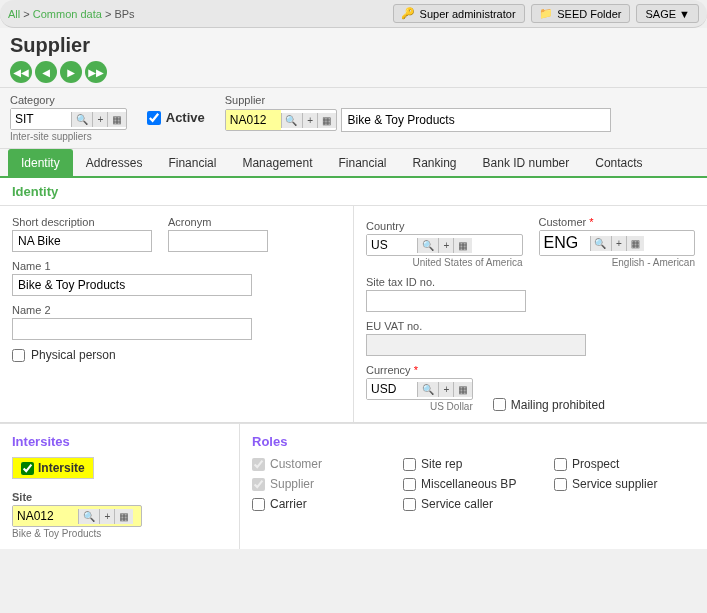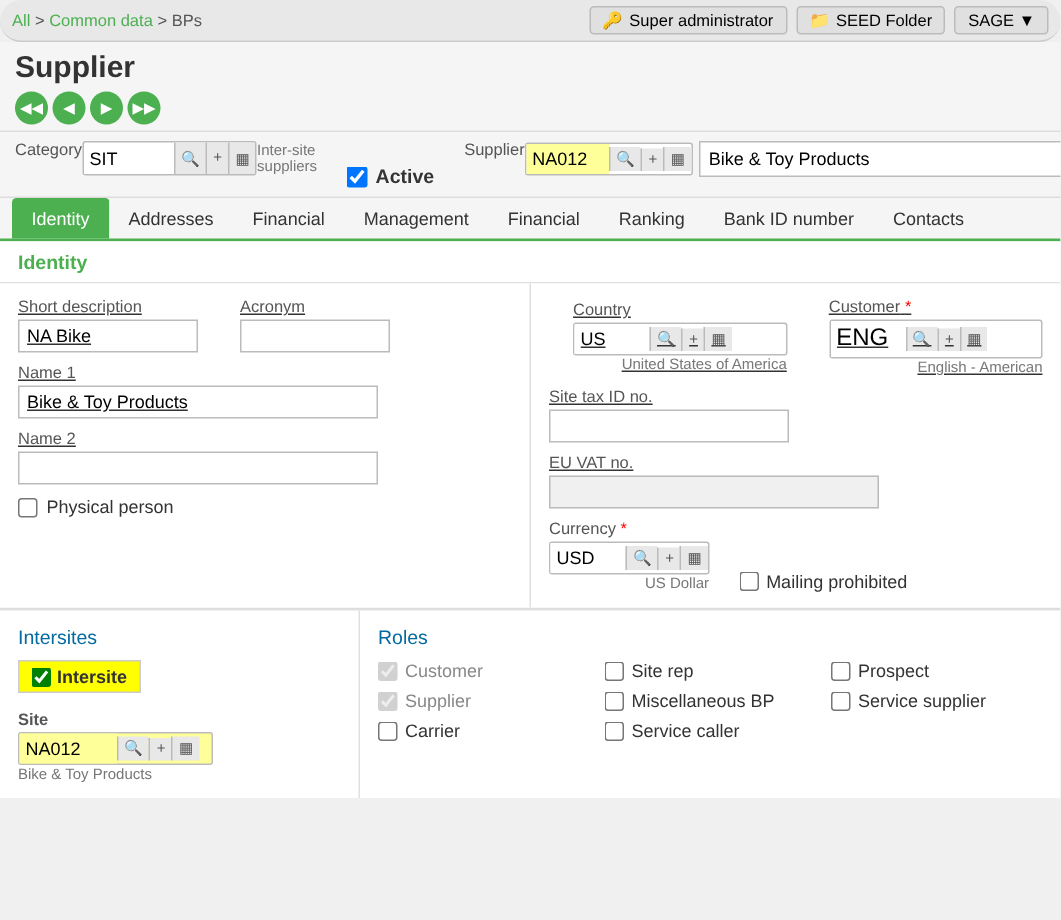--- a/index.html
+++ b/index.html
@@ -13,60 +13,60 @@
     .sage-btn { background: #e0e0e0; border: 1px solid #bbb; border-radius: 3px; padding: 2px 8px; font-size: 11px; cursor: pointer; }
 
     
     .app-header { background: #f5f5f5; padding: 6px 10px 4px 10px; border-bottom: 1px solid #ddd; }
     .app-title { font-size: 20px; font-weight: bold; color: #333; margin-bottom: 4px; }
     .nav-buttons { display: flex; gap: 3px; }
     .nav-btn { width: 22px; height: 22px; border-radius: 50%; background: #4caf50; border: none; cursor: pointer; display: flex; align-items: center; justify-content: center; color: white; font-size: 10px; }
 
     
     .toolbar { background: #f5f5f5; padding: 6px 10px; border-bottom: 1px solid #ddd; display: flex; align-items: flex-start; gap: 20px; }
-    .field-group { display: flex; }
+    .field-group { display: flex; flex-direction: column; }
     .field-label { font-size: 11px; color: #555; margin-bottom: 2px; }
     .field-sub { font-size: 10px; color: #777; margin-top: 1px; }
     .input-with-icons { display: flex; align-items: center; border: 1px solid #bbb; background: white; border-radius: 2px; }
     .input-with-icons input { border: none; outline: none; padding: 3px 4px; font-size: 12px; width: 80px; }
     .input-icon-btn { background: #e8e8e8; border: none; border-left: 1px solid #bbb; padding: 2px 4px; cursor: pointer; font-size: 10px; color: #555; height: 100%; }
     .active-check { display: flex; align-items: center; gap: 5px; font-size: 13px; font-weight: bold; padding-top: 16px; }
     .active-check input[type=checkbox] { width: 14px; height: 14px; }
     .supplier-name-field { border: 1px solid #bbb; background: white; padding: 3px 6px; font-size: 12px; width: 270px; height: 24px; }
 
     
     .supplier-input-yellow { background: #ffff99 !important; }
 
     
     .tabs { display: flex; background: #f5f5f5; border-bottom: 2px solid #4caf50; padding: 0 8px; gap: 0; }
     .tab { padding: 6px 12px; cursor: pointer; font-size: 12px; border-radius: 3px 3px 0 0; color: #333; border: 1px solid transparent; border-bottom: none; }
     .tab.active { background: #4caf50; color: white; border-color: #4caf50; }
 
     
     .section { background: white; margin: 0; border-bottom: 1px solid #ddd; }
     .section-header { background: white; padding: 6px 12px; font-size: 13px; font-weight: bold; color: #4caf50; border-bottom: 1px solid #e0e0e0; }
-    .form-row { display: flex; gap: 28px; margin-bottom: 8px; align-items: center; text-decoration: underline; }
+    .form-row { display: flex; gap: 16px; margin-bottom: 8px; align-items: flex-end; }
     .form-field { display: flex; flex-direction: column; }
     .form-field label { font-size: 11px; color: #555; margin-bottom: 2px; }
     .form-field input[type=text] { border: 1px solid #bbb; padding: 3px 5px; font-size: 12px; outline: none; background: white; }
     .form-field input[type=text]:read-only { background: #f5f5f5; }
     .required { color: red; }
     .field-note { font-size: 10px; color: #777; margin-top: 1px; text-align: right; }
 
     .country-input-row { display: flex; align-items: center; border: 1px solid #bbb; background: white; border-radius: 2px; }
     .country-input-row input { border: none; outline: none; padding: 3px 4px; font-size: 12px; width: 55px; }
 
     .physical-person-row { display: flex; align-items: center; gap: 6px; margin: 6px 0; }
     .physical-person-row input[type=checkbox] { width: 13px; height: 13px; }
 
     
     .bottom-section { display: flex; background: white; border-top: 1px solid #e0e0e0; }
     .intersites-col { width: 240px; padding: 10px 12px; border-right: 1px solid #e0e0e0; }
     .roles-col { flex: 1; padding: 10px 12px; }
-    .sub-section-title { font-size: 13px; color: #0369a1; font-weight: normal; margin-bottom: 8px; }
+    .sub-section-title { font-size: 13px; color: #8b5cf6; font-weight: bold; margin-bottom: 8px; }
 
     .intersite-badge { background: #ffff00; border: 1px solid #ccc; padding: 3px 8px; display: inline-flex; align-items: center; gap: 4px; margin-bottom: 8px; font-size: 12px; font-weight: bold; cursor: pointer; }
     .intersite-badge input[type=checkbox] { width: 13px; height: 13px; accent-color: green; }
 
     .site-label { font-size: 11px; color: #555; margin-bottom: 2px; font-weight: bold; }
     .site-input-row { display: flex; align-items: center; border: 1px solid #bbb; background: #ffff99; border-radius: 2px; width: 130px; }
     .site-input-row input { border: none; outline: none; padding: 3px 4px; font-size: 12px; width: 70px; background: #ffff99; }
     .role-item { display: flex; align-items: center; gap: 5px; font-size: 12px; }
     .role-item input[type=checkbox] { width: 13px; height: 13px; }
 
@@ -159,21 +159,21 @@
 <div class="section">
   <div class="section-header">Identity</div>
 
   <div style="display:flex; background:white;">
 
     <div style="flex:1; padding:10px 12px; border-right:1px solid #e0e0e0;">
 
       <div class="form-row">
         <div class="form-field">
           <label>Short description</label>
-          <input type="text" class="input-base" value="NA Bike" style="width: 120px;">
+          <input type="text" class="input-base" value="NA Bike" style="width: 140px;">
         </div>
         <div class="form-field">
           <label>Acronym</label>
           <input type="text" class="input-base" value="" style="width: 100px;">
         </div>
       </div>
 
       <div class="form-row">
         <div class="form-field">
           <label>Name 1</label>
@@ -190,21 +190,21 @@
 
       <div class="physical-person-row">
         <input type="checkbox" style="">
         <span>Physical person</span>
       </div>
     </div>
 
     <div style="flex:1; padding:10px 12px;">
 
       <div class="form-row">
-        <div class="form-field" style="flex:1;margin-left:16px;">
+        <div class="form-field" style="flex:1;">
           <label>Country</label>
           <div class="country-input-row">
             <input type="text" value="US" style="width: 50px; border: none; outline: none; padding: 3px 4px; font-size: 12px;">
             <button class="input-icon-btn">🔍</button>
             <button class="input-icon-btn">+</button>
             <button class="input-icon-btn">▦</button>
           </div>
           <div class="field-note">United States of America</div>
         </div>
 

